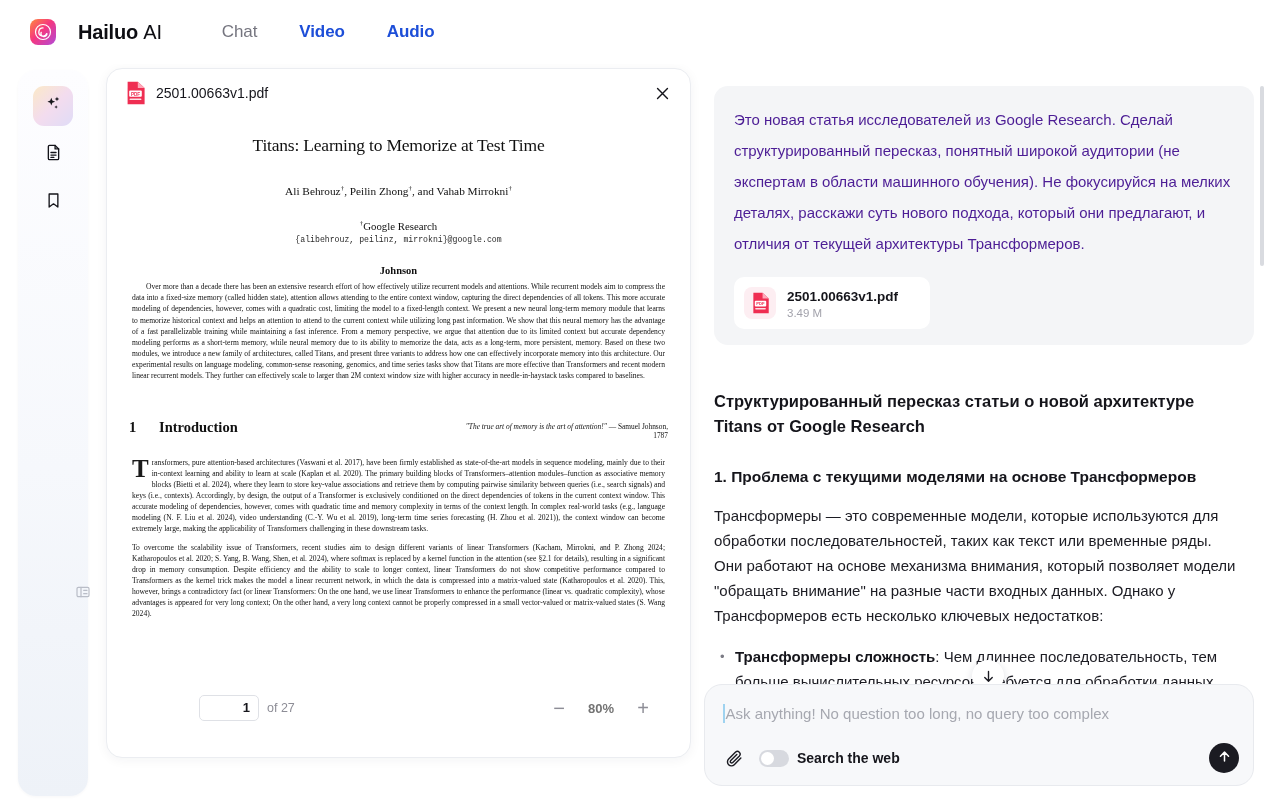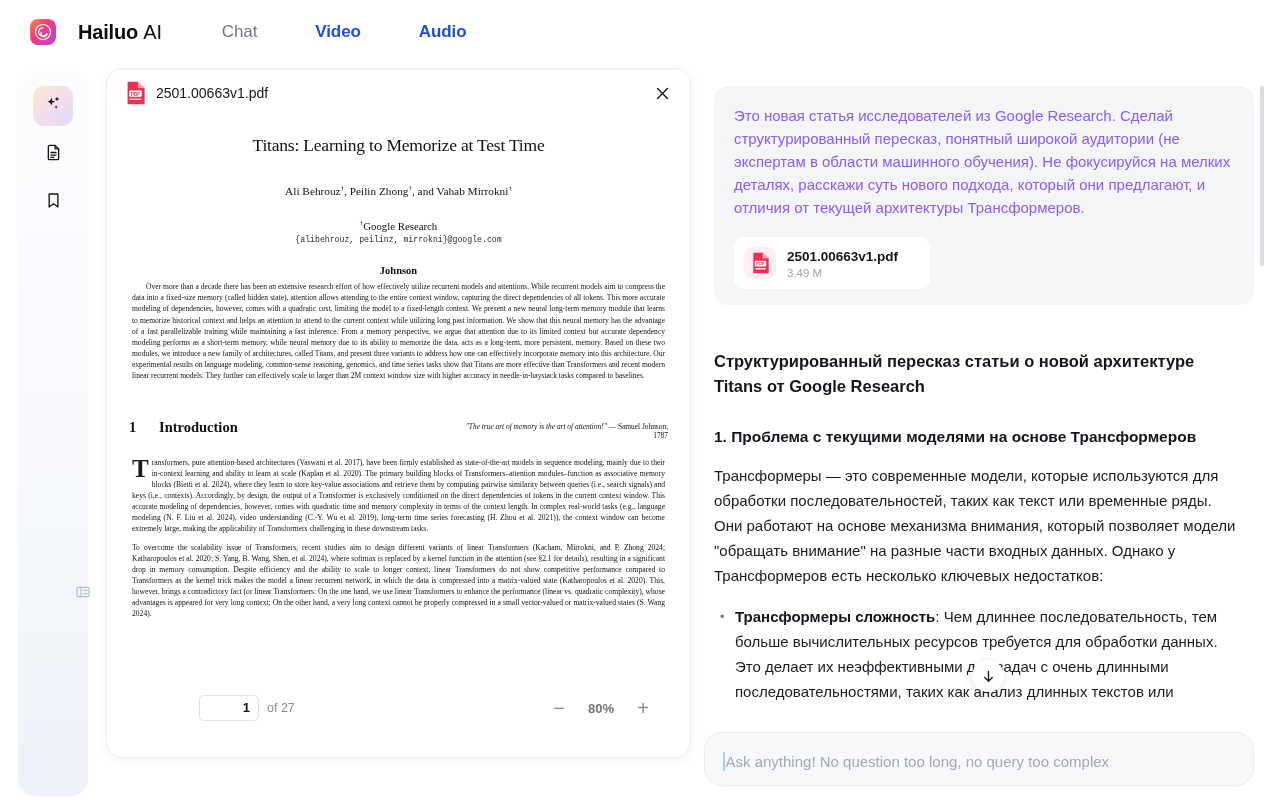--- a/index.html
+++ b/index.html
@@ -24,21 +24,21 @@
   .brand { display: flex; align-items: center; gap: 22px; }
   .brand-logo {
     width: 26px; height: 26px; border-radius: 8px;
     background: linear-gradient(135deg, #ff8a3d 0%, #f5377f 45%, #b14bd8 100%);
     display: flex; align-items: center; justify-content: center;
     flex: 0 0 auto;
   }
   .brand-logo svg { display: block; }
   .brand-name { font-size: 20px; font-weight: 700; color: #0d0d12; letter-spacing: -0.2px; }
   .brand-name .light { font-weight: 500; }
-  .nav-links { display: flex; align-items: center; gap: 58px; margin-left: 60px; }
+  .nav-links { display: flex; align-items: center; gap: 42px; margin-left: 60px; }
   .nav-link {
     font-size: 17px; font-weight: 600; color: #1d4ed8; cursor: pointer;
     letter-spacing: -0.1px;
   }
   .nav-link.muted { color: #75757f; font-weight: 500; }
 
   
   .stage { position: absolute; top: 64px; left: 0; right: 0; bottom: 0; }
 
   
@@ -155,21 +155,21 @@
   .chat-scroll {
     position: absolute; left: 0; right: 10px; top: 12px; bottom: 92px;
     overflow: hidden;
   }
   .user-bubble {
     background: #f4f5f7; border-radius: 14px;
     padding: 18px 20px 16px 20px;
     margin: 10px 0 0 14px;
   }
   .user-text {
-    font-size: 15px; line-height: 23px; color: #8b5cf6;
+    font-size: 15px; line-height: 31px; color: #4c1d95;
   }
   .attach-card {
     margin-top: 18px; background: #ffffff; border-radius: 10px;
     padding: 10px 14px 10px 10px; display: inline-flex; align-items: center; gap: 11px;
     min-width: 196px;
   }
   .attach-ico {
     width: 32px; height: 32px; border-radius: 8px; background: #fdeef2;
     display: flex; align-items: center; justify-content: center; flex: 0 0 auto;
   }
@@ -387,16 +387,34 @@
       <svg width="15" height="15" viewBox="0 0 24 24" fill="none" stroke="#1b1b22" stroke-width="2.2" stroke-linecap="round" stroke-linejoin="round">
         <path d="M12 4v15M6 13.5l6 6 6-6"></path>
       </svg>
     </div>
 
     <div class="composer">
       <div class="composer-input">
         <span class="caret"></span>
         <span class="placeholder">Ask anything! No question too long, no query too complex</span>
       </div>
+      <div class="composer-row">
+        <span class="clip">
+          <svg width="19" height="19" viewBox="0 0 24 24" fill="none" stroke="currentColor" stroke-width="1.8" stroke-linecap="round" stroke-linejoin="round">
+            <path d="M20 11.5l-8.3 8.3a5 5 0 0 1-7.1-7.1l8.8-8.8a3.4 3.4 0 0 1 4.8 4.8l-8.7 8.7a1.8 1.8 0 0 1-2.5-2.5l7.9-7.9"></path>
+          </svg>
+        </span>
+        <span class="toggle">
+            <span class="knob"></span>
+          </span>
+        <span class="toggle-label">Search the web</span>
+        <span class="send-btn">
+          <span>
+            <svg width="15" height="15" viewBox="0 0 24 24" fill="none" stroke="#ffffff" stroke-width="2.4" stroke-linecap="round" stroke-linejoin="round">
+              <path d="M12 19V5M5.5 11.5L12 5l6.5 6.5"></path>
+            </svg>
+          </span>
+        </span>
+      </div>
     </div>
 
   </div>
 </div>
 
 </body></html>

